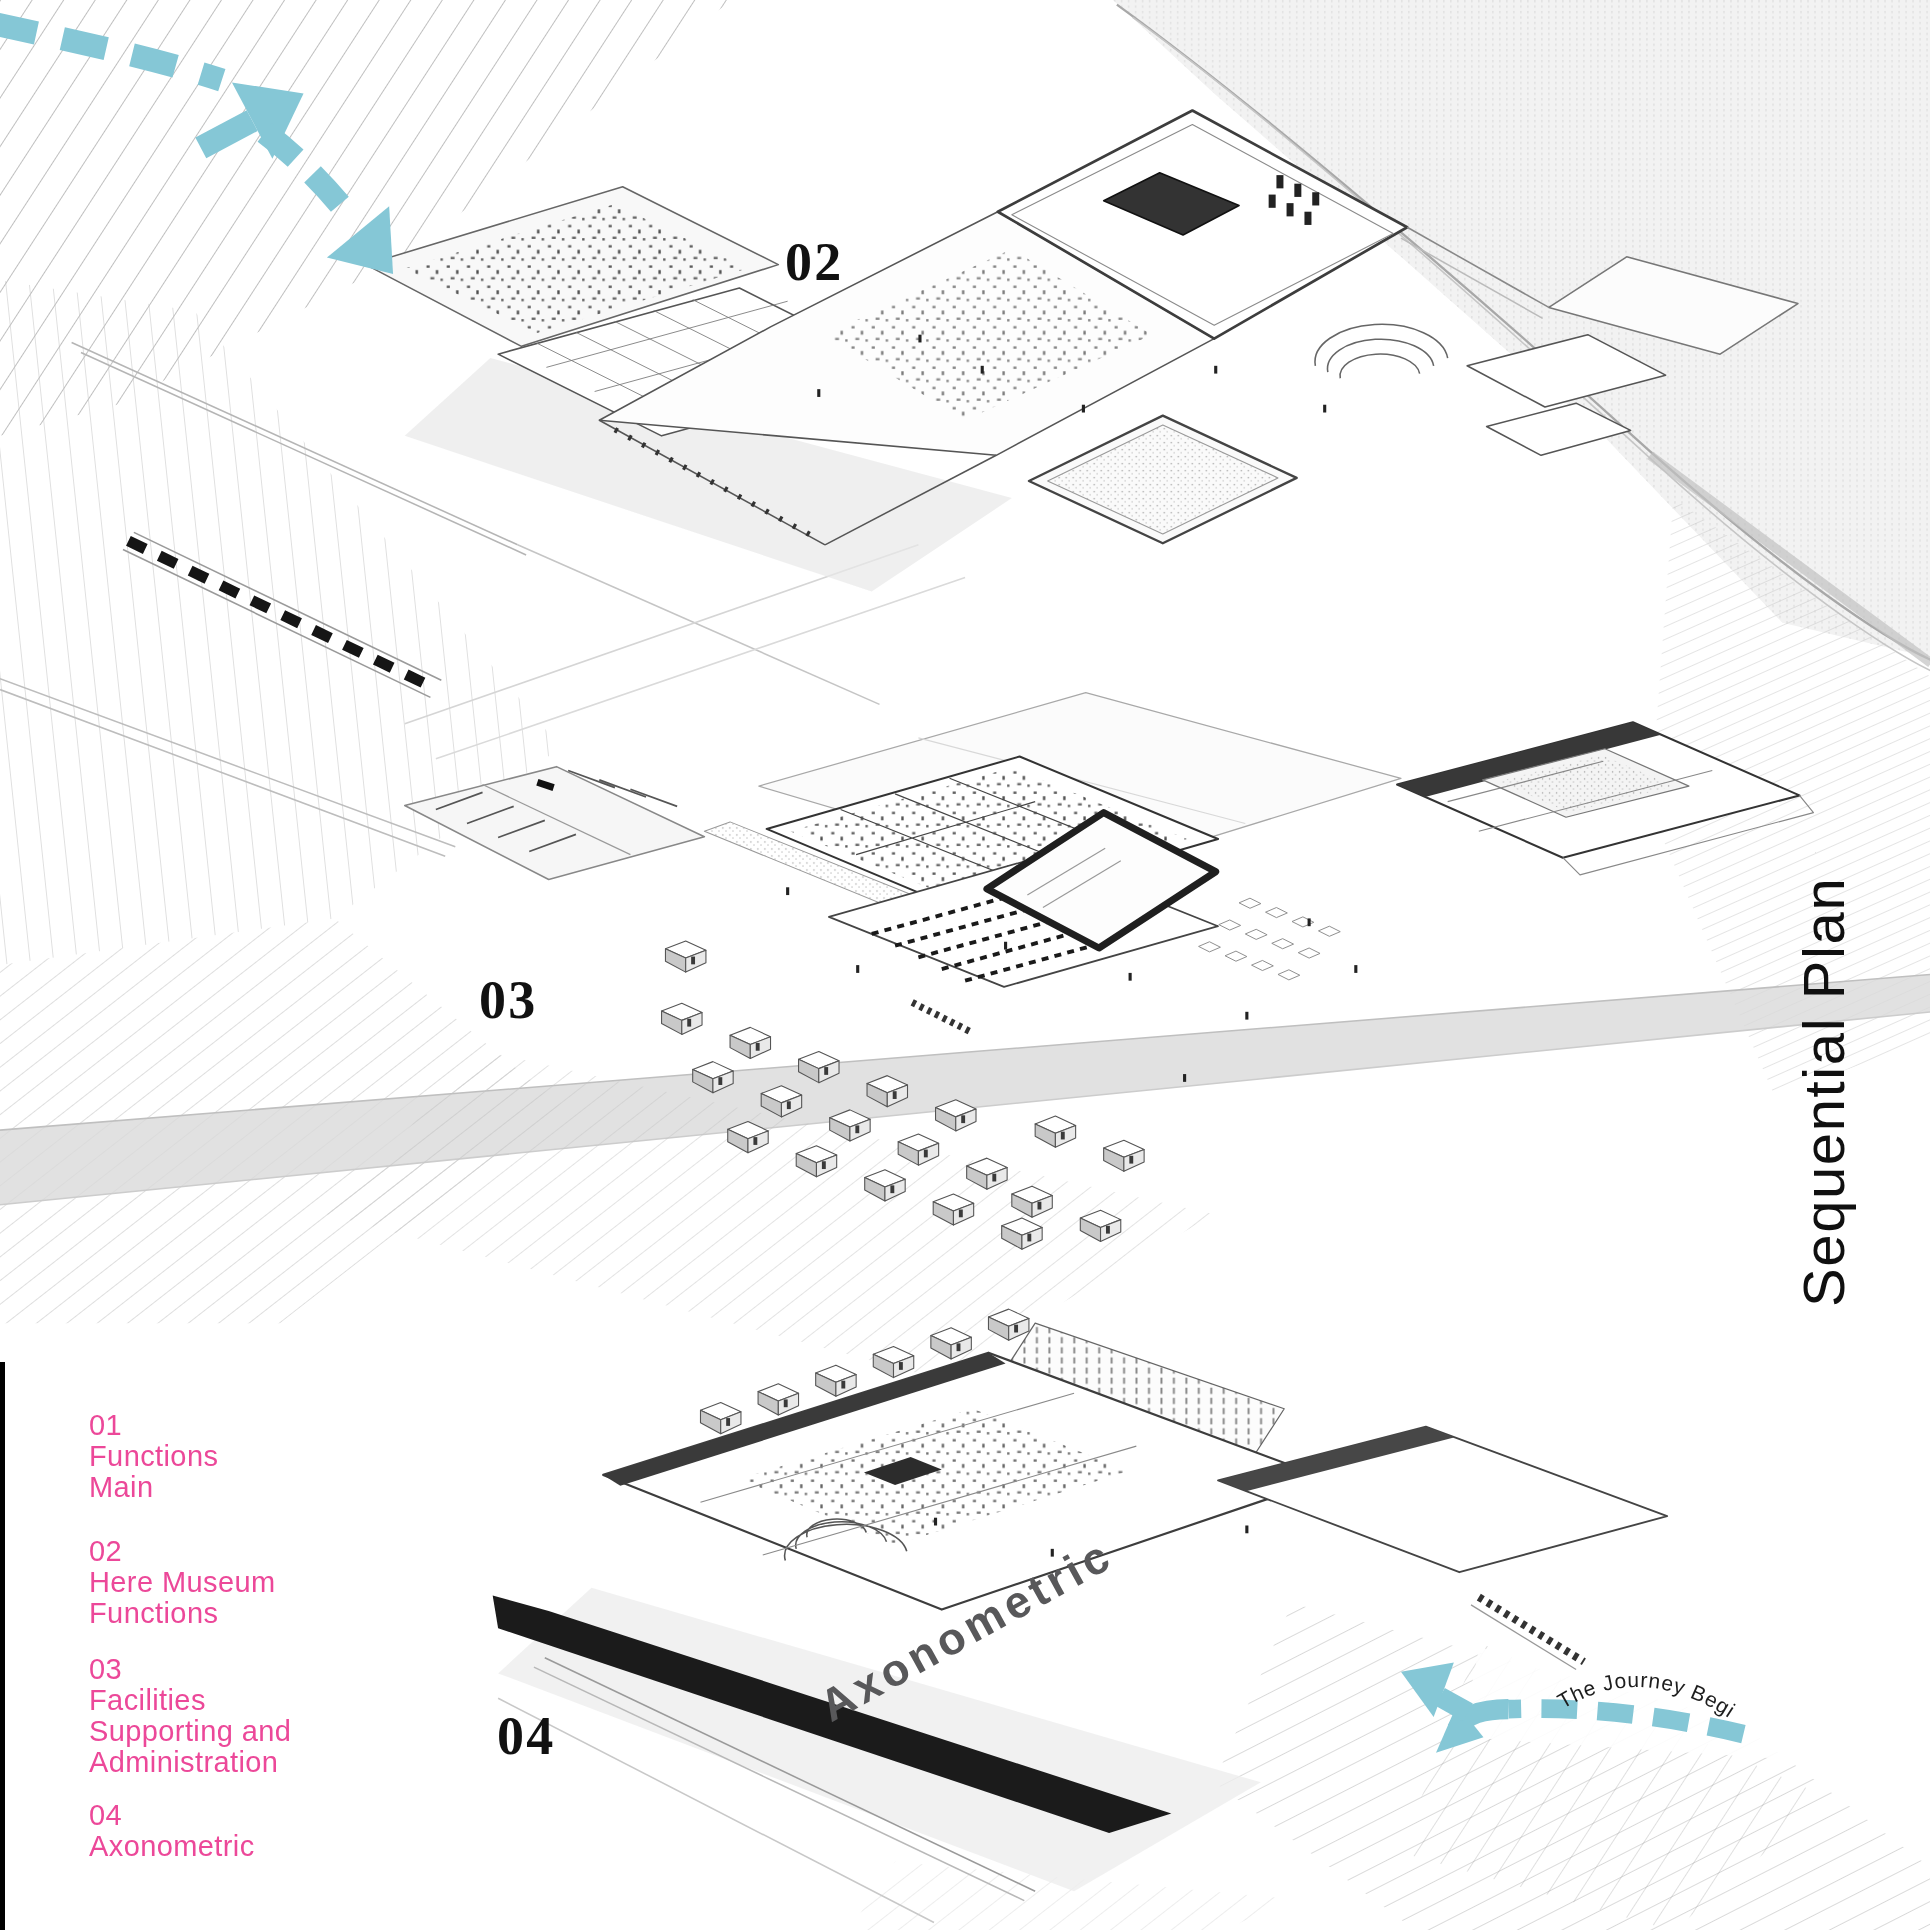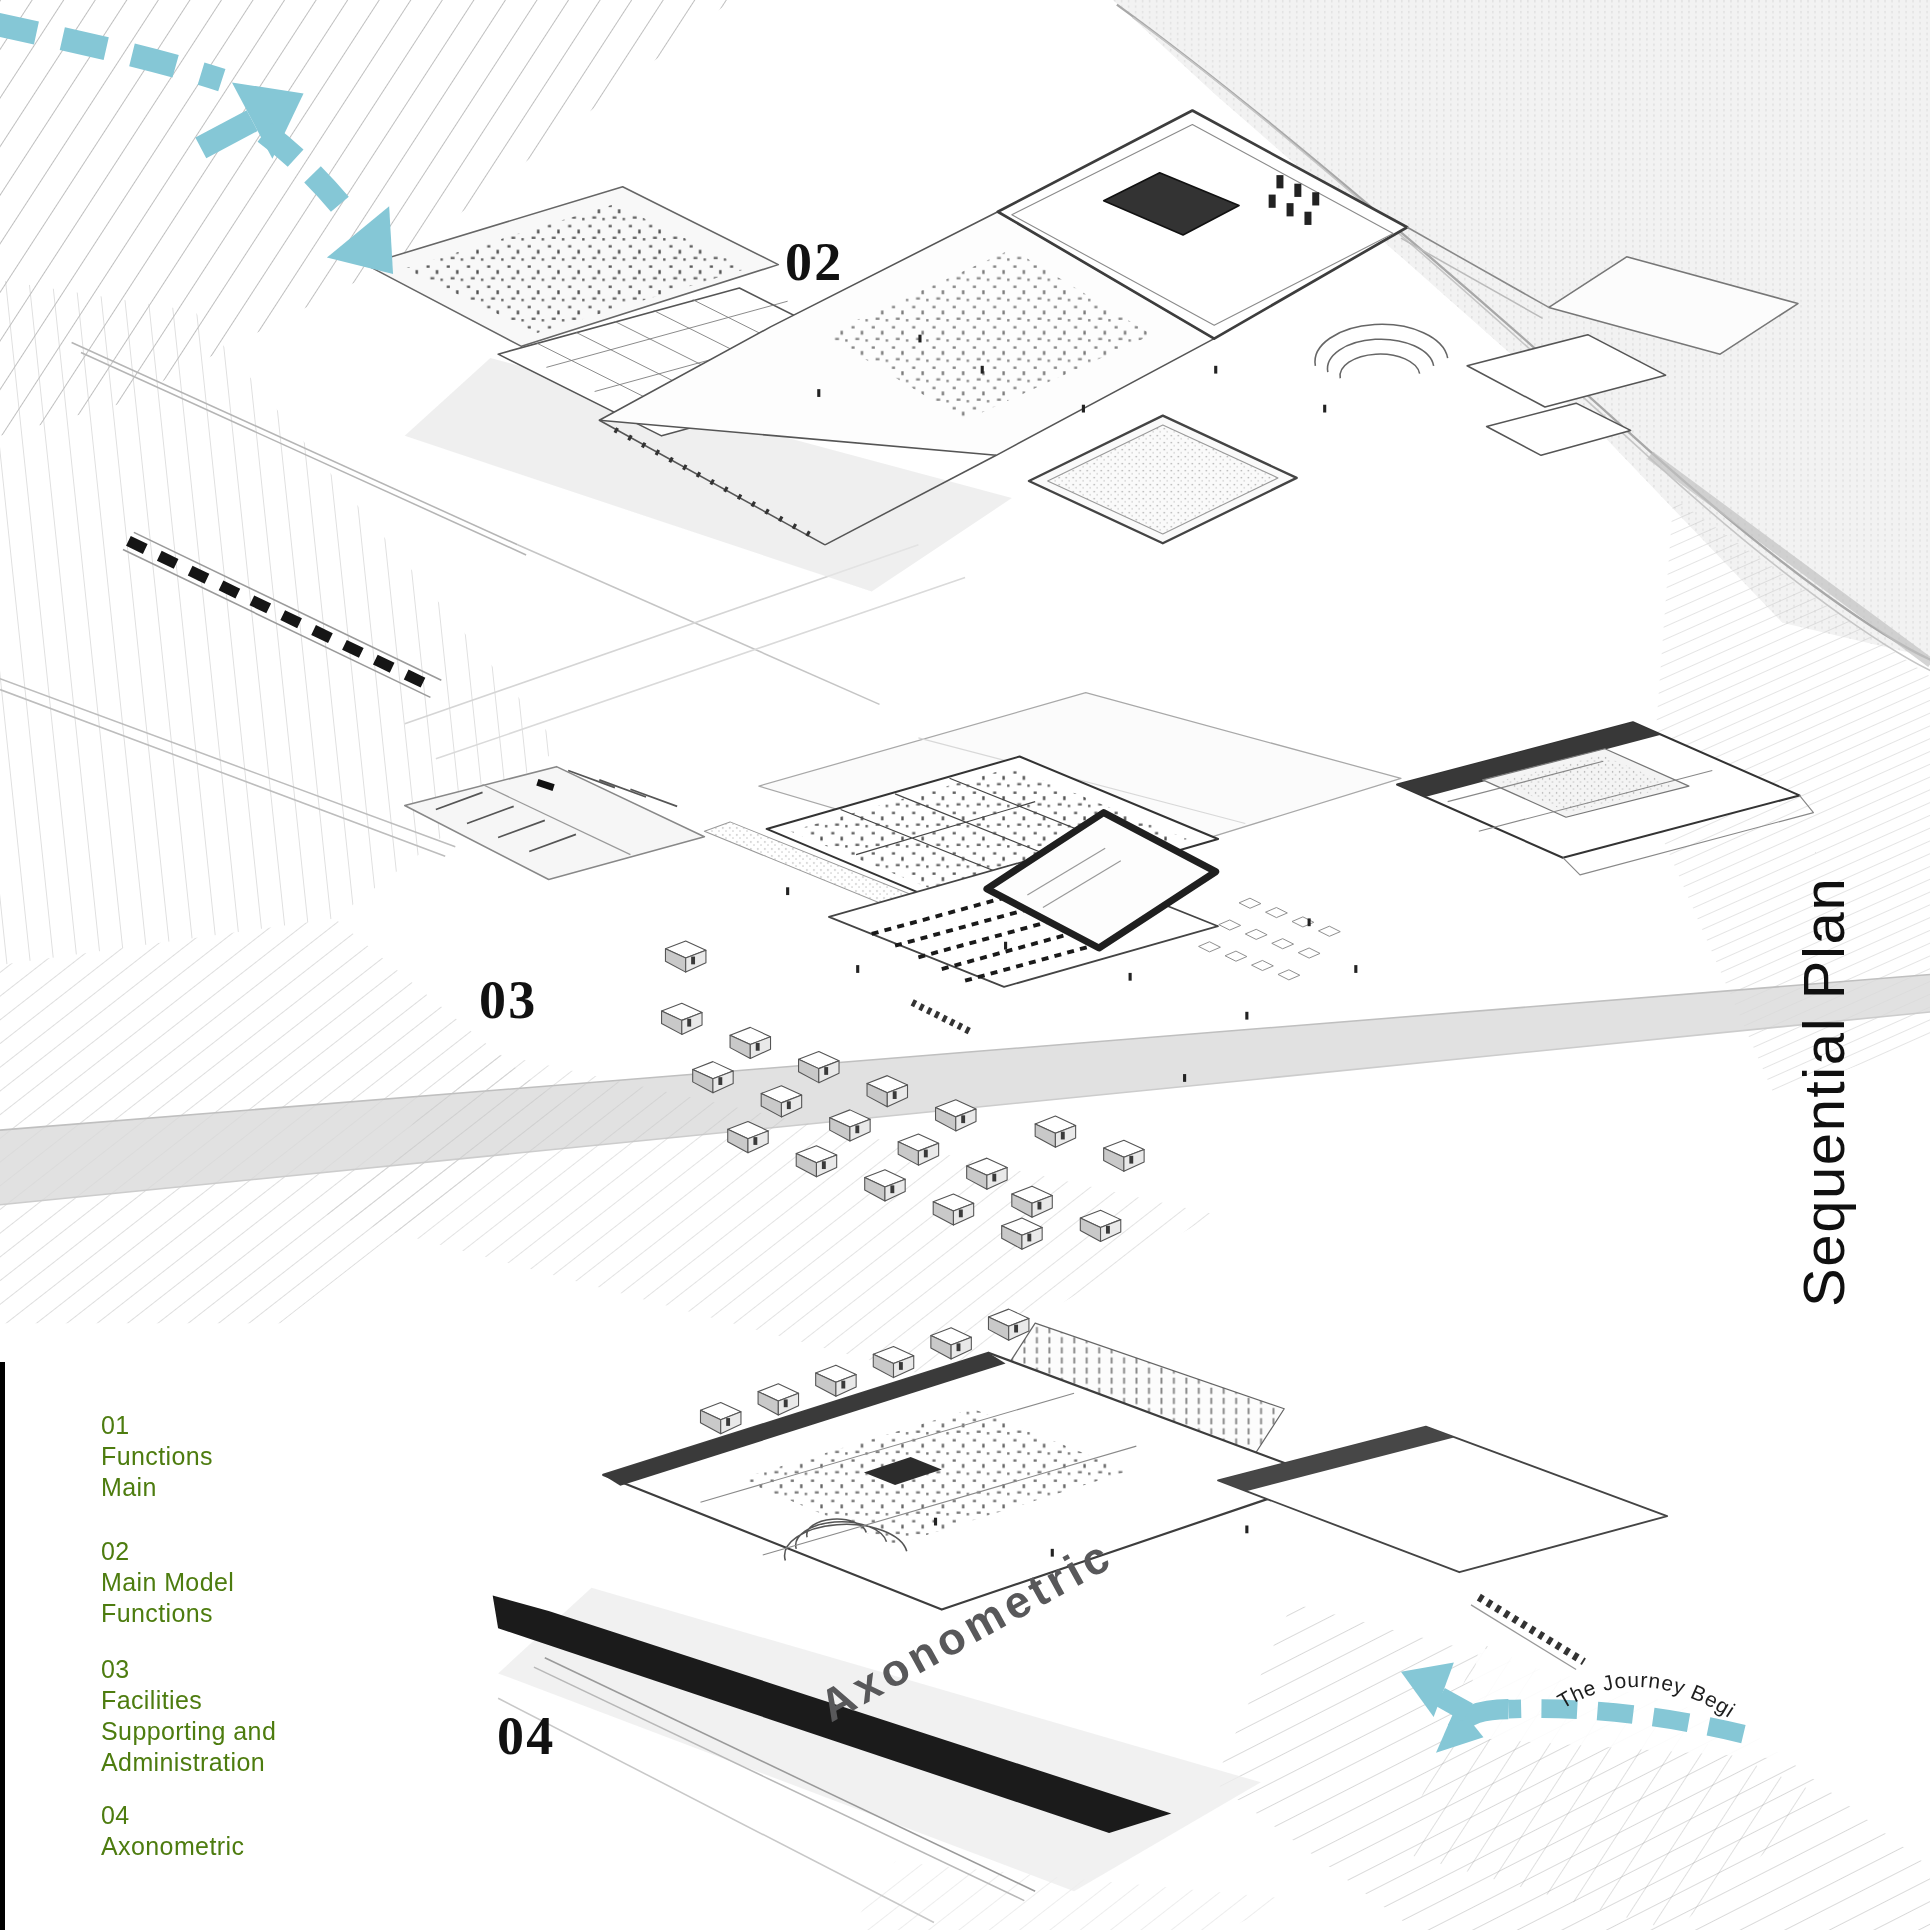--- a/index.html
+++ b/index.html
@@ -4,22 +4,22 @@
 <style>
   html,body{margin:0;padding:0;background:#fff;}
   .board{position:relative;width:1931px;height:1931px;background:#ffffff;overflow:hidden;
          font-family:"Liberation Sans",sans-serif;}
   .scene{position:absolute;left:0;top:0;width:1931px;height:1931px;}
   .num-label{position:absolute;font-family:"Liberation Serif","DejaVu Serif",serif;
              font-size:54px;font-weight:700;color:#111;line-height:1;letter-spacing:2.3px;}
   .seq-title{position:absolute;left:1790px;top:894px;height:413px;width:81px;
              writing-mode:vertical-rl;transform:rotate(180deg);
              font-size:58px;font-weight:400;color:#101010;letter-spacing:1.6px;white-space:nowrap;}
-  .legend{position:absolute;left:101px;top:1410px;width:233px;color:#4d7c0f;
-          font-size:25px;line-height:31px;letter-spacing:0.4px;}
+  .legend{position:absolute;left:89px;top:1410px;width:233px;color:#ec4899;
+          font-size:29px;line-height:31px;letter-spacing:0.4px;}
   .legend .item{margin:0 0 33px 0;}
   .legend .item.gap-b{margin-bottom:25px;}
   .legend .item.gap-c{margin-bottom:22px;}
   .axon-caption{position:absolute;left:811px;top:1687px;transform:rotate(-29deg);
                 transform-origin:left top;font-size:45px;font-weight:700;color:#58585a;
                 letter-spacing:4.7px;white-space:nowrap;}
   .left-rule{position:absolute;left:0;top:1362px;width:5.4px;height:569px;background:#000;}
 </style>
 </head>
 <body>
@@ -299,21 +299,21 @@
 <div class="left-rule"></div>
 
 <div class="legend">
   <div class="item">
     <div>01</div>
     <div>Functions</div>
     <div>Main</div>
   </div>
   <div class="item gap-b">
     <div>02</div>
-    <div>Main Model</div>
+    <div>Here Museum</div>
     <div>Functions</div>
   </div>
   <div class="item gap-c">
     <div>03</div>
     <div>Facilities</div>
     <div>Supporting and</div>
     <div>Administration</div>
   </div>
   <div class="item">
     <div>04</div>

